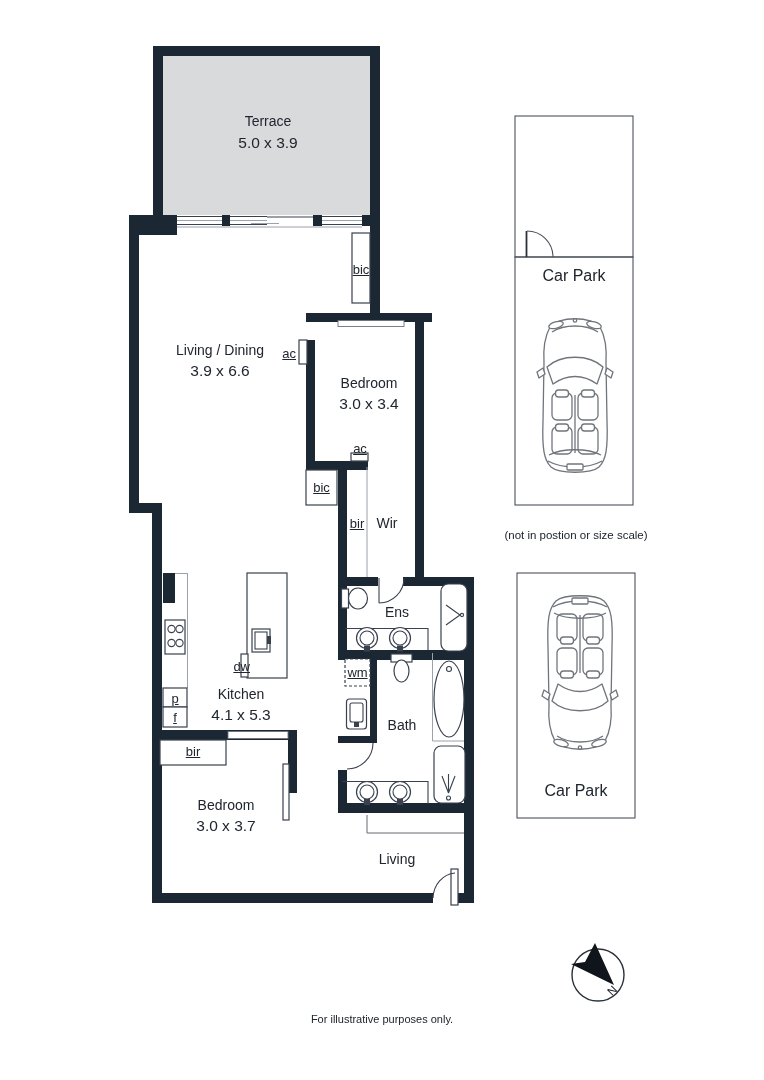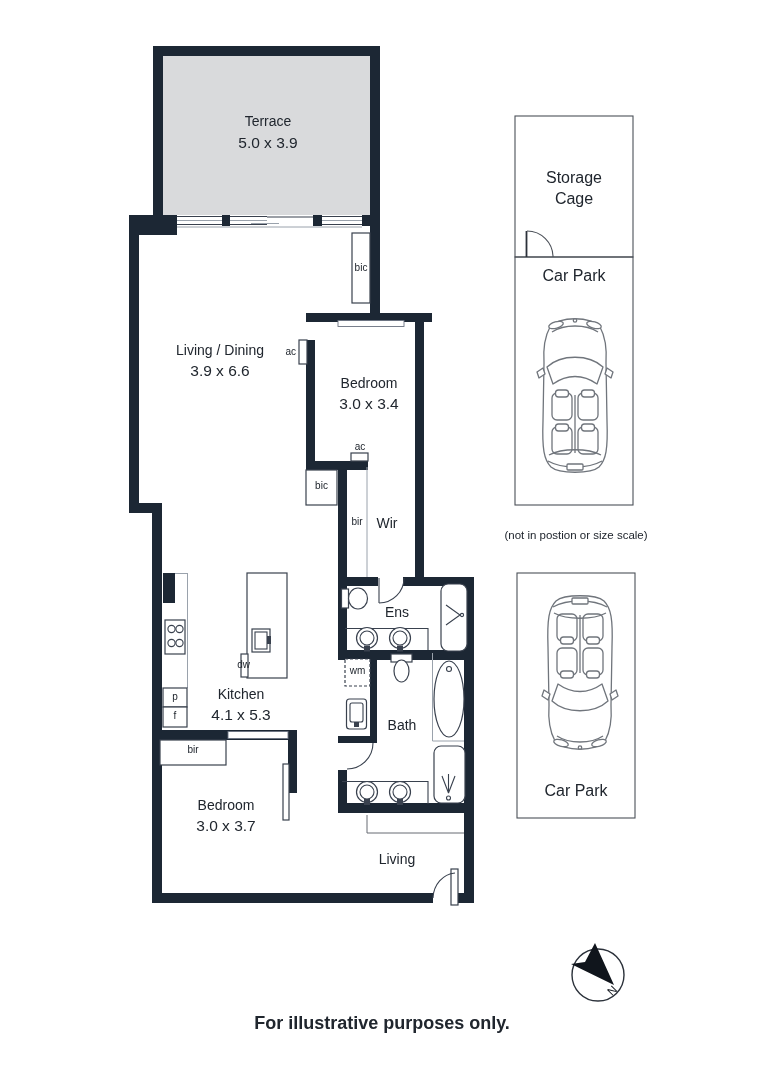--- a/index.html
+++ b/index.html
@@ -8,24 +8,24 @@
     --light-line:#9aa2ac; --car-line:#70757c; --storage-line:#4b5058; --text:#20262e;
   }
   html,body{margin:0;padding:0;background:#fff;}
   #plan{position:relative;width:764px;height:1080px;background:#fff;overflow:hidden;
         font-family:"Liberation Sans", sans-serif;color:var(--text);}
   .wall{position:absolute;background:var(--wall);}
   .overlay{position:absolute;left:0;top:0;pointer-events:none;}
   .label{position:absolute;text-align:center;line-height:1.2;white-space:nowrap;color:var(--text);}
   .room-name{font-size:14px;}
   .room-dims{font-size:15.5px;}
-  .small{font-size:10px;}
+  .small{font-size:13px;text-decoration:underline;}
   .cap{font-size:16px;line-height:1.3;white-space:pre-line;}
   .note{font-size:11.5px;}
-  .foot{font-size:18px;font-weight:bold;}
+  .foot{font-size:11px;}
   .alignr{text-align:right;}
   
   .fx{fill:#fff;stroke:var(--fixture-line);stroke-width:1.2;}
   .nf{fill:none;stroke:var(--fixture-line);stroke-width:1.1;}
   .lt{stroke:var(--light-line);stroke-width:1;fill:none;}
   .dk{fill:var(--fixture-line);stroke:none;}
   .wl{fill:var(--wall);stroke:none;}
   .sx{fill:none;stroke:var(--storage-line);stroke-width:1.1;}
   .car{fill:#fff;stroke:var(--car-line);stroke-width:1.3;stroke-linejoin:round;}
   .car .nf2{fill:none;}
@@ -248,21 +248,19 @@
   <div class="label small" style="left:306px;top:480px;width:31px">bic</div>
   <div class="label small" style="left:345px;top:516px;width:24px">bir</div>
   <div class="label small" style="left:160px;top:744px;width:66px">bir</div>
   <div class="label small alignr" style="left:272px;top:346px;width:24px">ac</div>
   <div class="label small" style="left:348px;top:441px;width:24px">ac</div>
   <div class="label small" style="left:345px;top:665px;width:25px">wm</div>
   <div class="label small alignr" style="left:232px;top:659px;width:18px">dw</div>
   <div class="label small" style="left:163px;top:691px;width:24px">p</div>
   <div class="label small" style="left:163px;top:710px;width:24px">f</div>
 
-  <div class="label cap" style="left:515px;top:168px;width:118px">Storage
-Cage</div>
   <div class="label cap" style="left:515px;top:266px;width:118px">Car Park</div>
   <div class="label cap" style="left:517px;top:781px;width:118px">Car Park</div>
   <div class="label note" style="left:460px;top:529px;width:232px">(not in postion or size scale)</div>
 
   <div class="label foot" style="left:232px;top:1013px;width:300px">For illustrative purposes only.</div>
 
 </div>
 
 </body></html>

